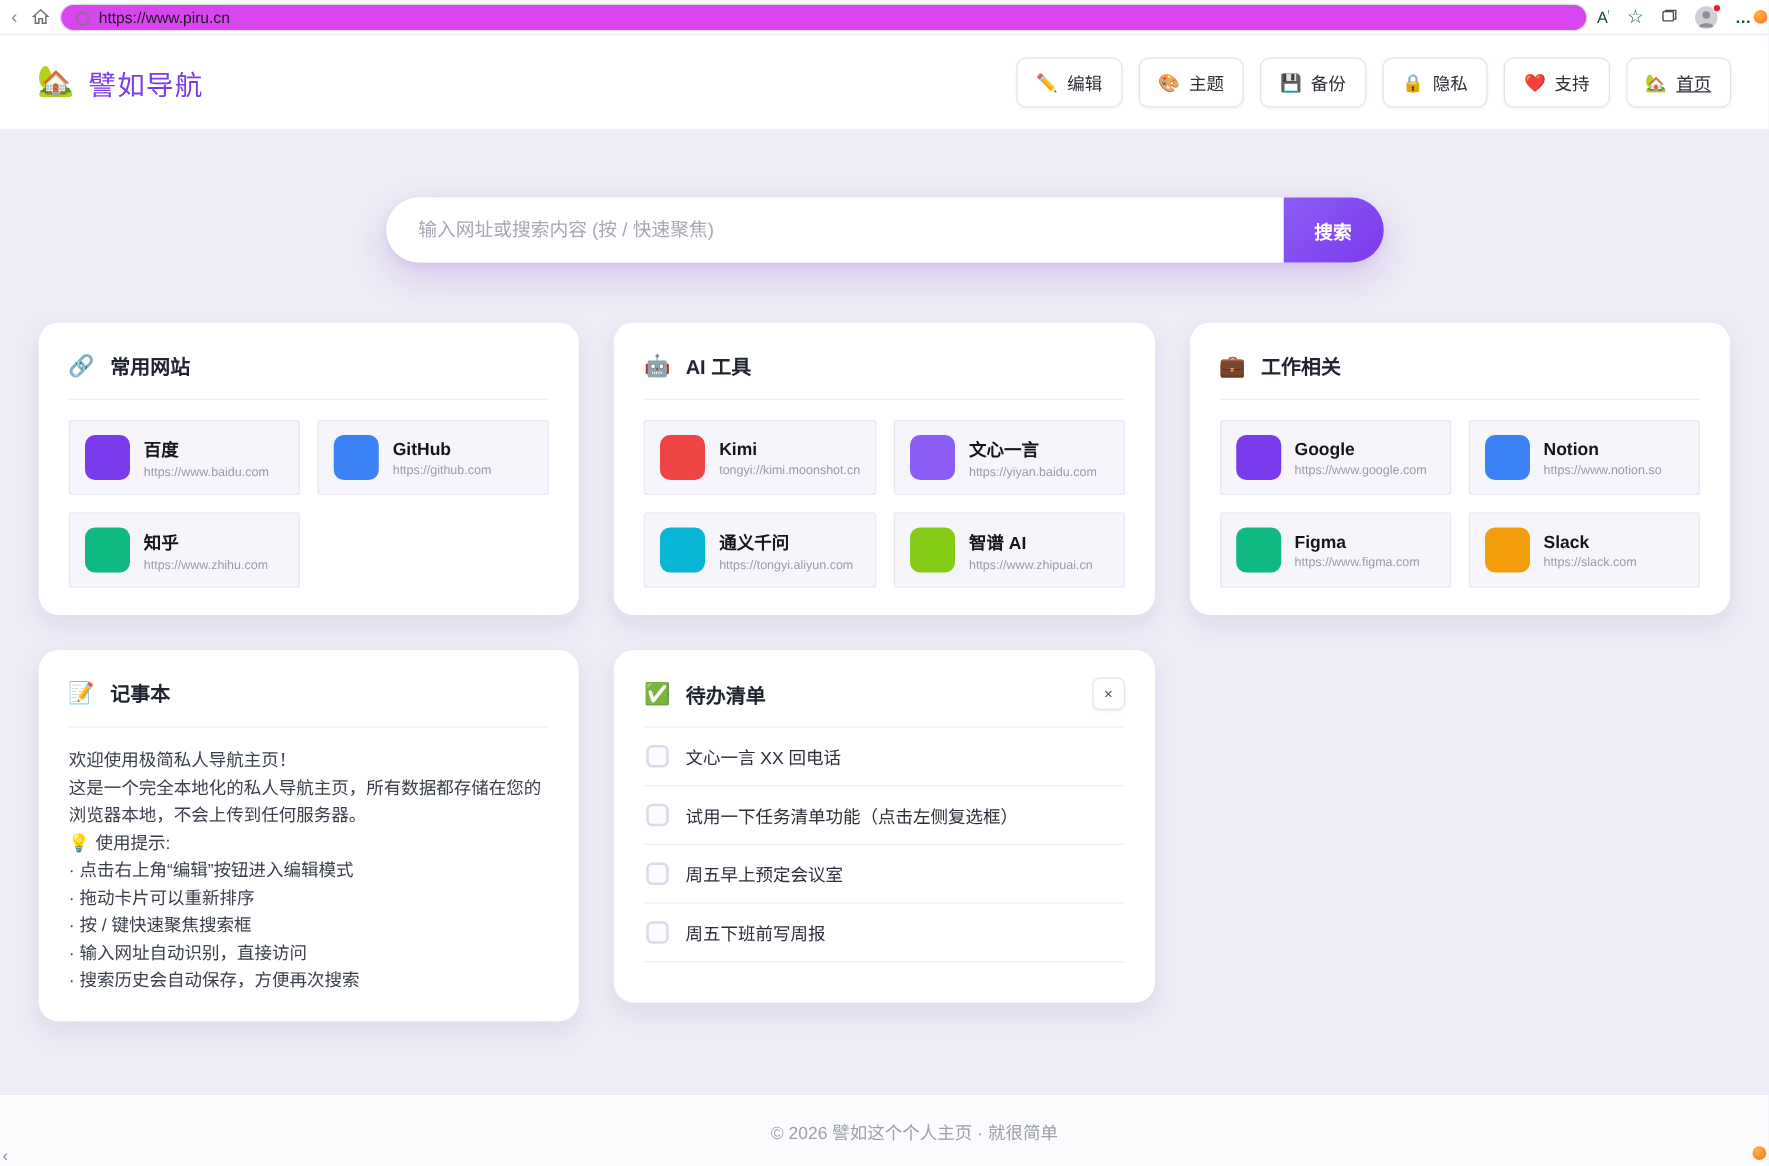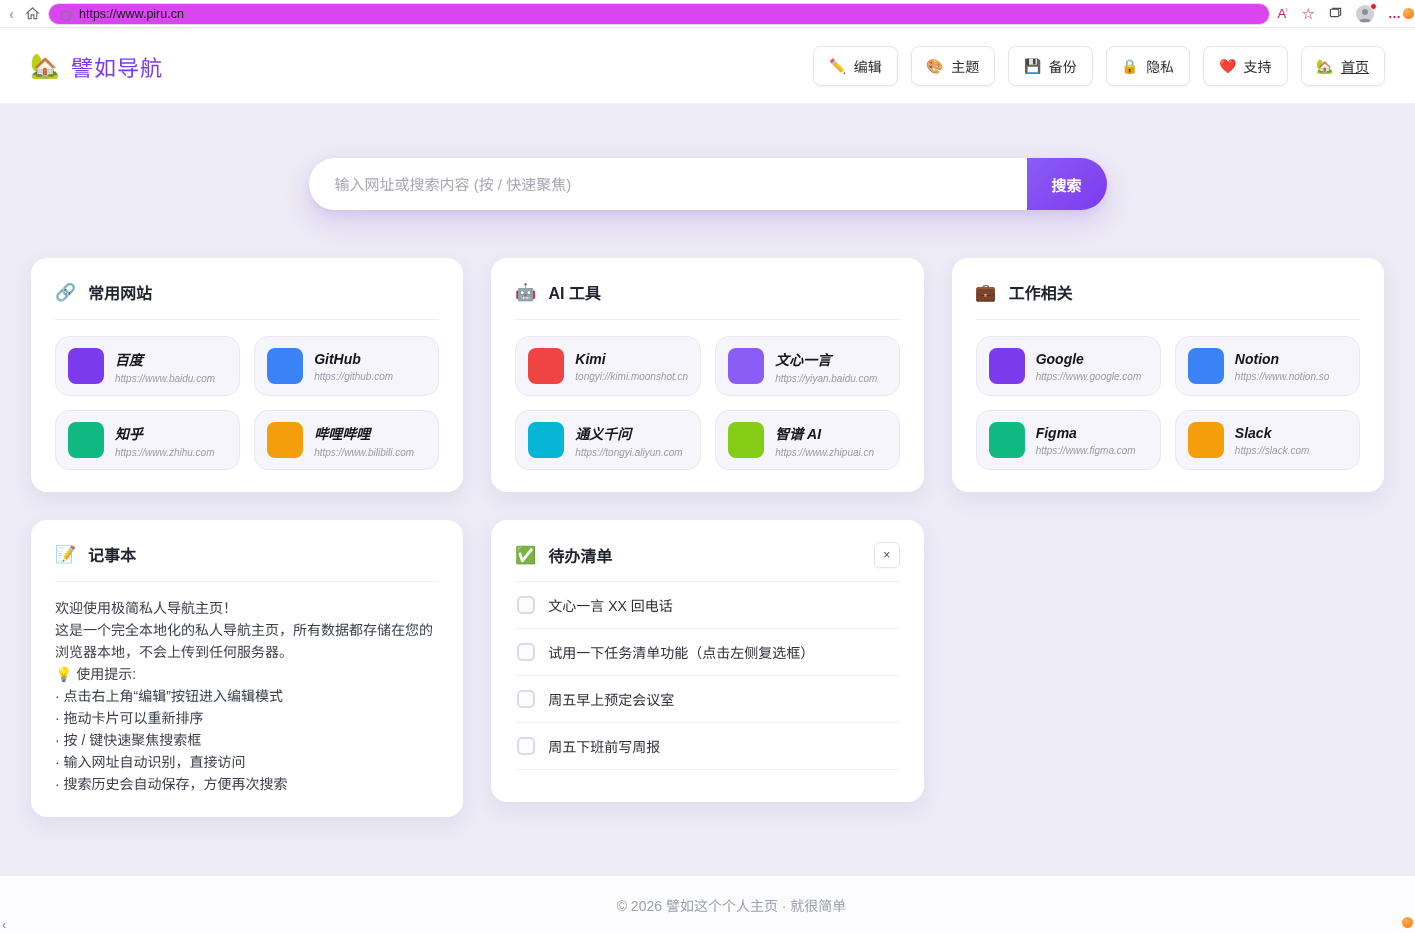--- a/index.html
+++ b/index.html
@@ -21,21 +21,21 @@
   .home-icon { width:15px; height:15px; cursor:pointer; }
   .home-icon svg { display:block; }
   .address-pill {
     flex:1; height:22px; border:1px solid #dcdce2; border-radius:12px;
     display:flex; align-items:center; gap:7px; padding:0 11px;
     background:#d946ef; cursor:text;
   }
   .site-badge { width:12px; height:12px; }
   .url-text { font-size:12.5px; color:#1b1b1f; }
   .chrome-right { display:flex; align-items:center; gap:14px; }
-  .chrome-icon { color:#be185d; font-size:13px; line-height:1; cursor:pointer;text-align:right; }
+  .chrome-icon { color:#14532d; font-size:13px; line-height:1; cursor:pointer;text-align:right; }
   .read-aloud sup { font-size:8px; }
   .avatar-wrap { position:relative; width:18px; height:18px; cursor:pointer; }
   .avatar-circle { width:18px; height:18px; border-radius:50%; background:#cfcfd6; overflow:hidden; display:flex; align-items:flex-end; justify-content:center; }
   .avatar-dot { position:absolute; top:-2px; right:-3px; width:7px; height:7px; border-radius:50%; background:#e11d2e; border:1px solid #fff; }
   .edge-dot {
     position:absolute; width:11px; height:11px; border-radius:50%;
     background:radial-gradient(circle at 35% 30%, #ffb14d, #f97316);
     cursor:pointer;
   }
   .edge-dot-top { right:1px; top:8px; }
@@ -90,22 +90,22 @@
   .card {
     background:#fff; border-radius:16px; padding:22px 24px;
     box-shadow:0 8px 20px rgba(90,80,150,.09);
   }
   .card-head { display:flex; align-items:center; gap:12px; padding-bottom:15px; border-bottom:1px solid #ededf3; }
   .card-head-icon { font-size:17px; }
   .card-title { font-size:16px; font-weight:bold; color:#20242e; }
   .links-grid { margin-top:16px; display:grid; grid-template-columns:1fr 1fr; gap:14px; }
   .tile {
     display:flex; align-items:center; gap:11px;
-    background:#f6f5fb; border:1px solid #e9e7f3; border-radius:14px;
-    padding:11px 12px; cursor:pointer;font-style:italic;
+    background:#f6f5fb; border:1px solid #e9e7f3; border-radius:2px;
+    padding:11px 12px; cursor:pointer;
   }
   .tile-icon { width:36px; height:36px; border-radius:8px; flex:none; }
   .tile-text { min-width:0; }
   .tile-name { font-size:14px; font-weight:bold; color:#15161b; }
   .tile-url { font-size:10px; color:#9b9aa8; margin-top:4px; white-space:nowrap; overflow:hidden; text-overflow:ellipsis; max-width:126px; }
 
   
   .tall-card { min-height:282px; }
   .note-body { margin-top:15px; font-size:14px; color:#3a3f4b; line-height:22px; }
 
@@ -241,27 +241,20 @@
             <div class="tile-url">https://github.com</div>
           </div>
       </div>
       <div class="tile">
         <div class="tile-icon" style="background: rgb(16, 185, 129);"></div>
         <div class="tile-text">
             <div class="tile-name">知乎</div>
             <div class="tile-url">https://www.zhihu.com</div>
           </div>
       </div>
-      <div class="tile">
-        <div class="tile-icon" style="background: rgb(245, 158, 11);"></div>
-        <div class="tile-text">
-            <div class="tile-name">哔哩哔哩</div>
-            <div class="tile-url">https://www.bilibili.com</div>
-          </div>
-      </div>
     </div>
   </div>
 
   <div class="card">
     <div class="card-head">
       <span class="card-head-icon">🤖</span>
       <span class="card-title">AI 工具</span>
     </div>
     <div class="links-grid">
       <div class="tile">

